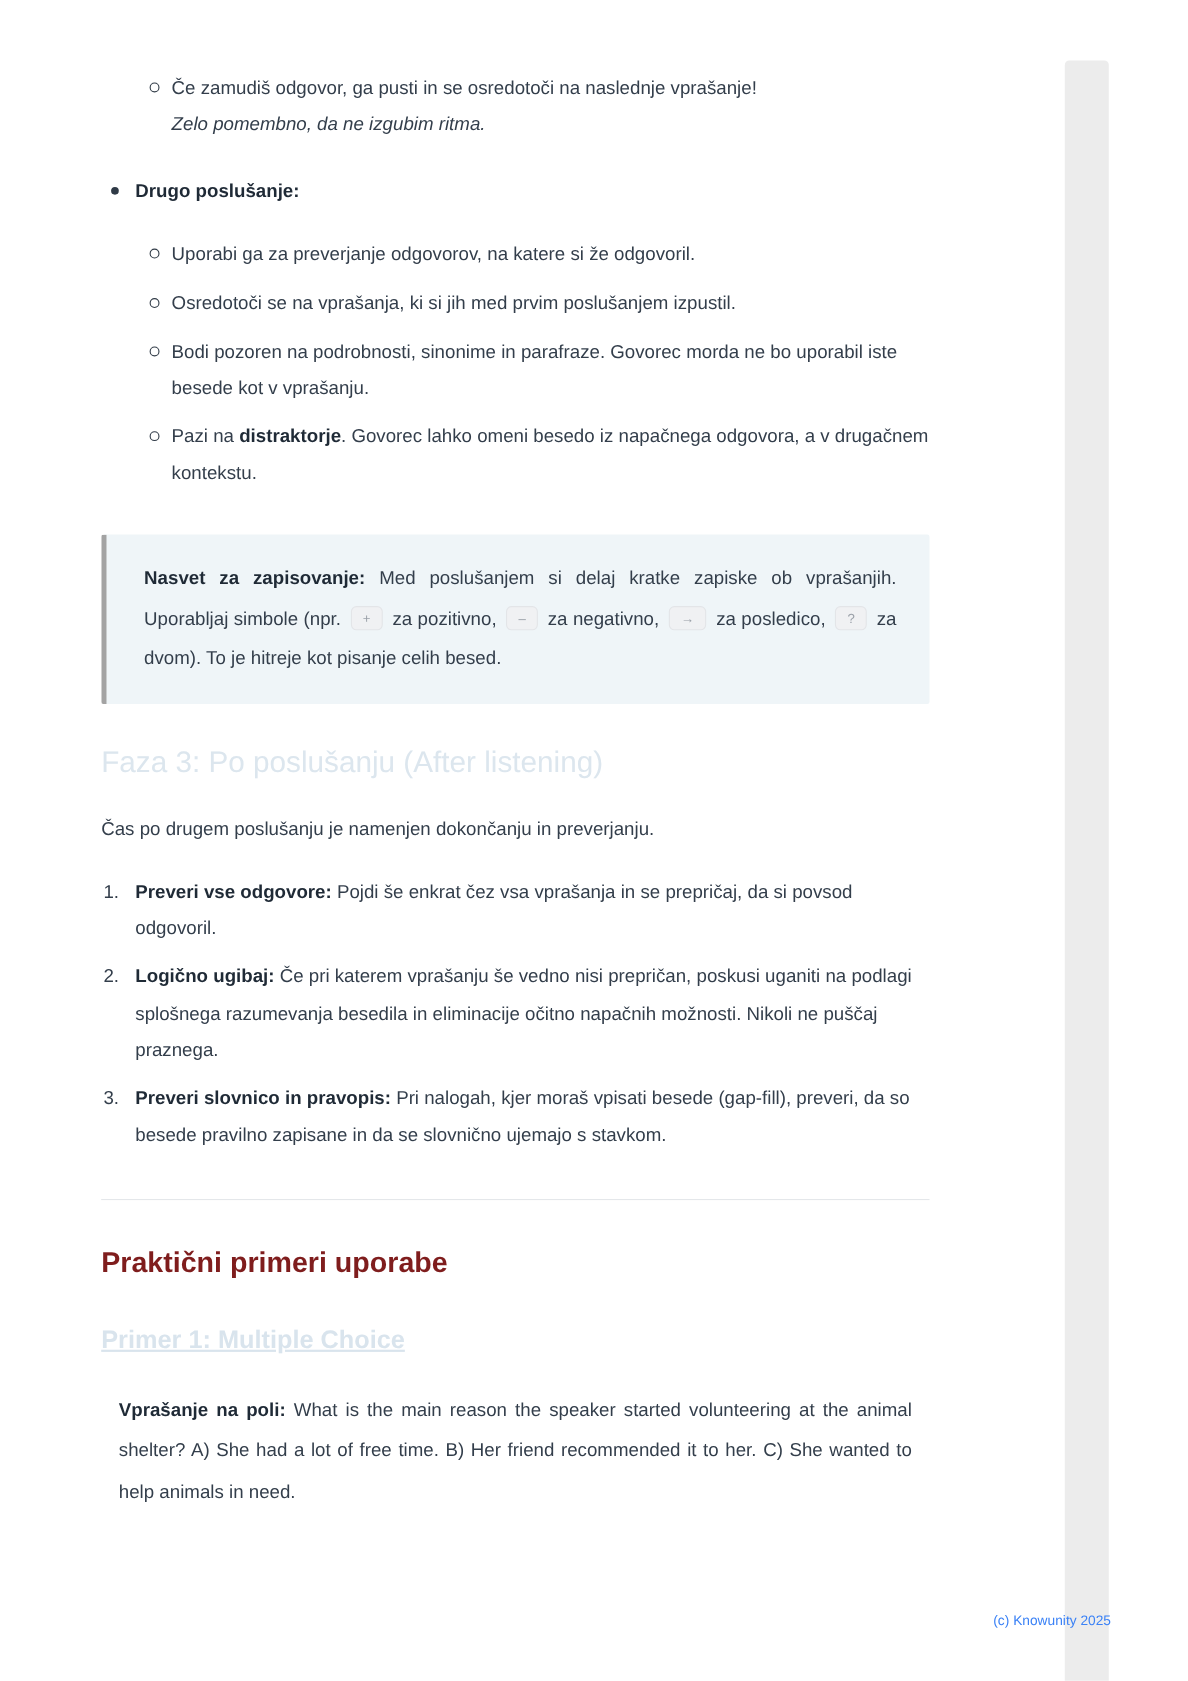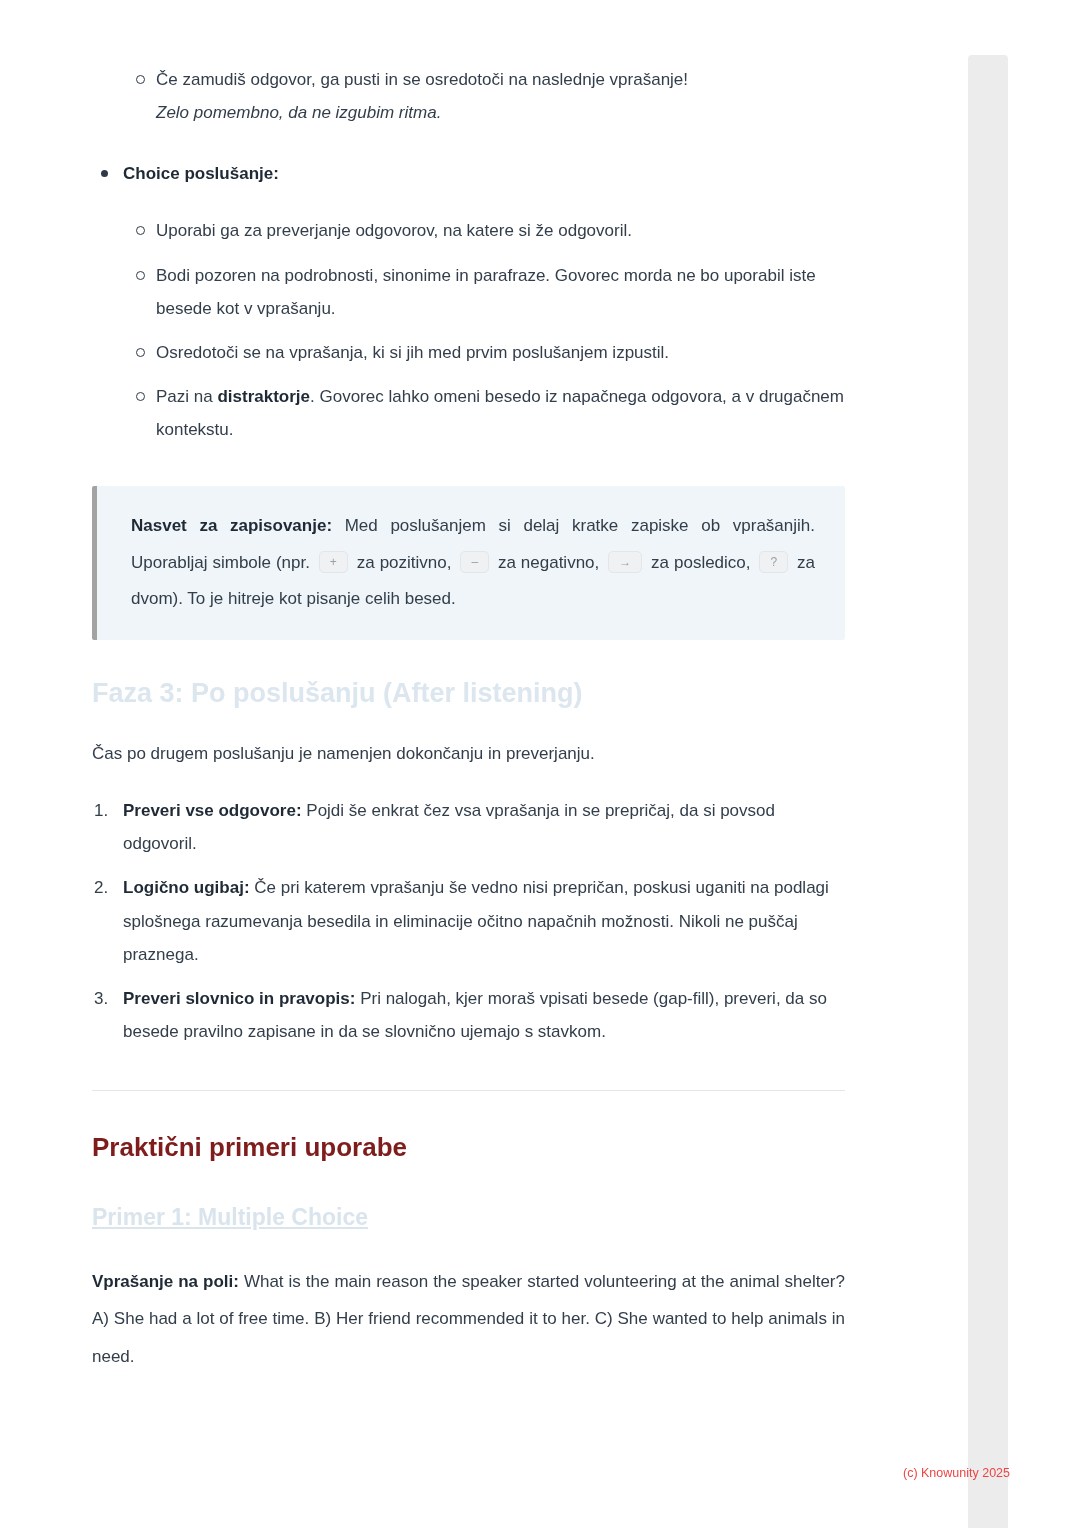--- a/index.html
+++ b/index.html
@@ -36,74 +36,74 @@
   .callout p{margin:0;line-height:2.15;text-align:justify;}
   .chip{
     display:inline-block;
     background:#f0f1f3;border:1px solid #e3e5e8;border-radius:5px;
     padding:1px 10px;margin:0 4px;
     font-size:12px;line-height:1.5;color:#9aa0a8;
     transform:translateY(-2px);
   }
 
   
-  .h2-faded{margin:36px 0 0;font-size:27px;font-weight:700;color:#dce6ee;line-height:1.3;}
+  .h2-faded{margin:36px 0 0;font-size:27px;font-weight:400;color:#dce6ee;line-height:1.3;}
   .h1-faded{margin:0;font-size:26px;font-weight:600;color:#7f1d1d;line-height:1.3;}
   .h3-faded{margin:38px 0 0;font-size:23px;font-weight:600;color:#d9e4ed;line-height:1.3;text-decoration:underline;}
 
   .para{margin:26px 0 0;line-height:1.95;}
   .steps{margin-top:24px;}
   .step{position:relative;padding-left:31px;line-height:1.95;margin-bottom:11px;}
   .step-num{position:absolute;left:2px;top:0;width:24px;font-weight:400;color:#333e4b;}
 
   .rule{border:0;border-top:1px solid #e4e7ea;margin:42px 0 40px;}
 
-  .qa{margin:30px 0 0;line-height:2.2;text-align:justify;}
+  .qa{margin:30px 16px 0;line-height:2.2;text-align:justify;}
 
   
   .scrollbar{
     position:absolute;left:968px;top:55px;width:40px;height:1473px;
     background:#ececec;border-radius:4px 4px 0 0;
   }
   .copyright{
     position:absolute;right:70px;top:1466px;
-    font-size:12.5px;color:#ef4444;z-index:5;
+    font-size:12.5px;color:#3b82f6;z-index:5;
   }
 </style>
 </head>
 <body>
 
 <div>
 
   <div class="content">
 
     <ul class="toplist">
       <li class="li li-l2">
         <span class="marker-circ"></span>
         <span>Če zamudiš odgovor, ga pusti in se osredotoči na naslednje vprašanje!</span><br>
         <i>Zelo pomembno, da ne izgubim ritma.</i>
       </li>
     </ul>
 
     <ul class="l1-block">
       <li class="li li-l1">
         <span class="marker-disc"></span>
-        <b>Choice poslušanje:</b>
+        <b>Drugo poslušanje:</b>
         <ul class="sublist">
           <li class="li li-l2" style="padding-left:33px;">
             <span class="marker-circ" style="left:13px;"></span>
             <span>Uporabi ga za preverjanje odgovorov, na katere si že odgovoril.</span>
           </li>
           <li class="li li-l2" style="padding-left:33px;">
             <span class="marker-circ" style="left:13px;"></span>
-            <span>Bodi pozoren na podrobnosti, sinonime in parafraze. Govorec morda ne bo uporabil iste besede kot v vprašanju.</span>
+            <span>Osredotoči se na vprašanja, ki si jih med prvim poslušanjem izpustil.</span>
           </li>
           <li class="li li-l2" style="padding-left:33px;">
             <span class="marker-circ" style="left:13px;"></span>
-            <span>Osredotoči se na vprašanja, ki si jih med prvim poslušanjem izpustil.</span>
+            <span>Bodi pozoren na podrobnosti, sinonime in parafraze. Govorec morda ne bo uporabil iste besede kot v vprašanju.</span>
           </li>
           <li class="li li-l2" style="padding-left:33px;margin-bottom:0;">
             <span class="marker-circ" style="left:13px;"></span>
             <span>Pazi na </span><b>distraktorje</b><span>. Govorec lahko omeni besedo iz napačnega odgovora, a v drugačnem kontekstu.</span>
           </li>
         </ul>
       </li>
     </ul>
 
     <div class="callout">

